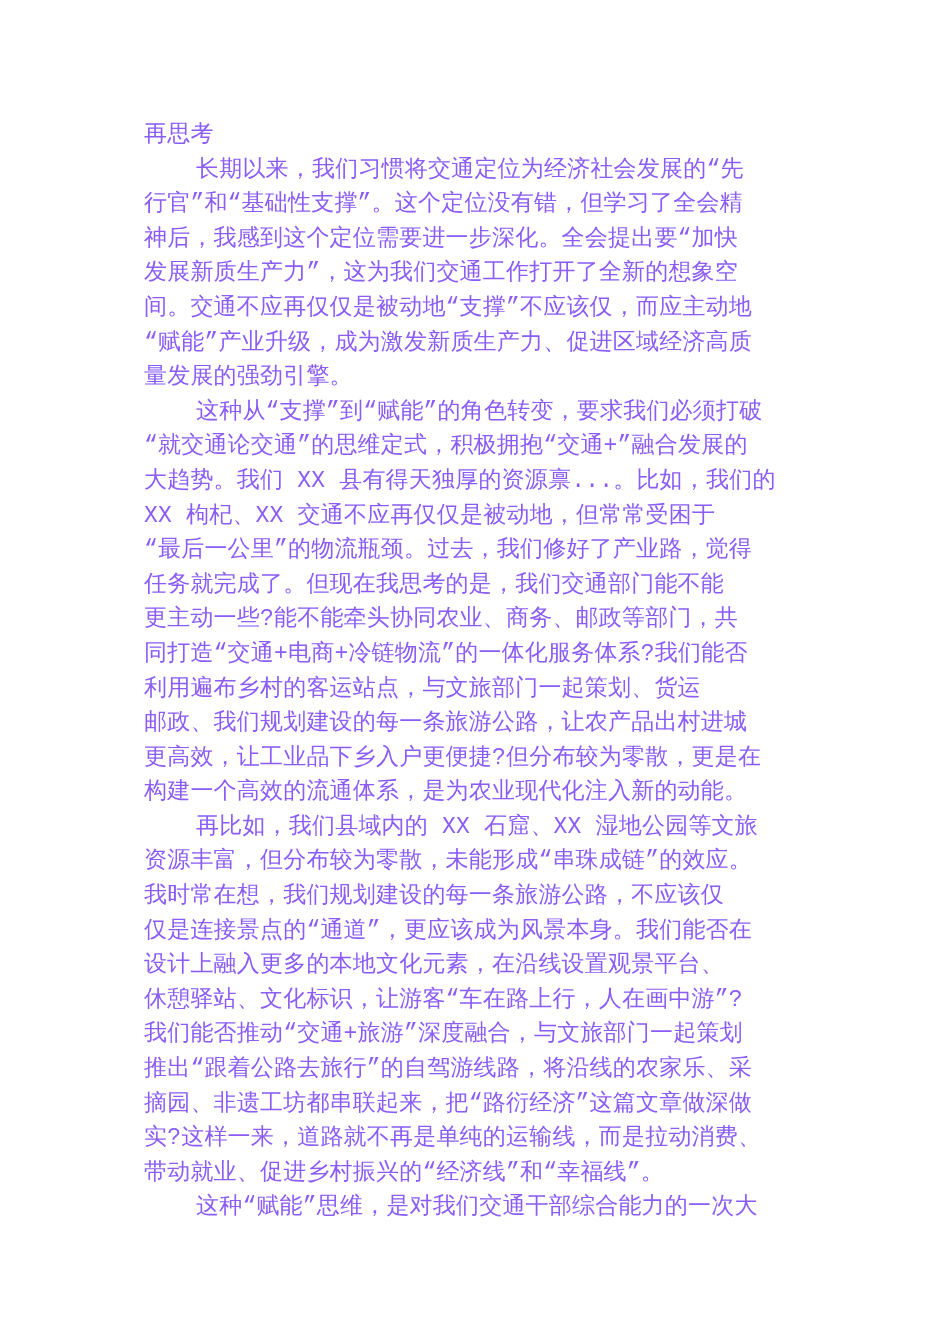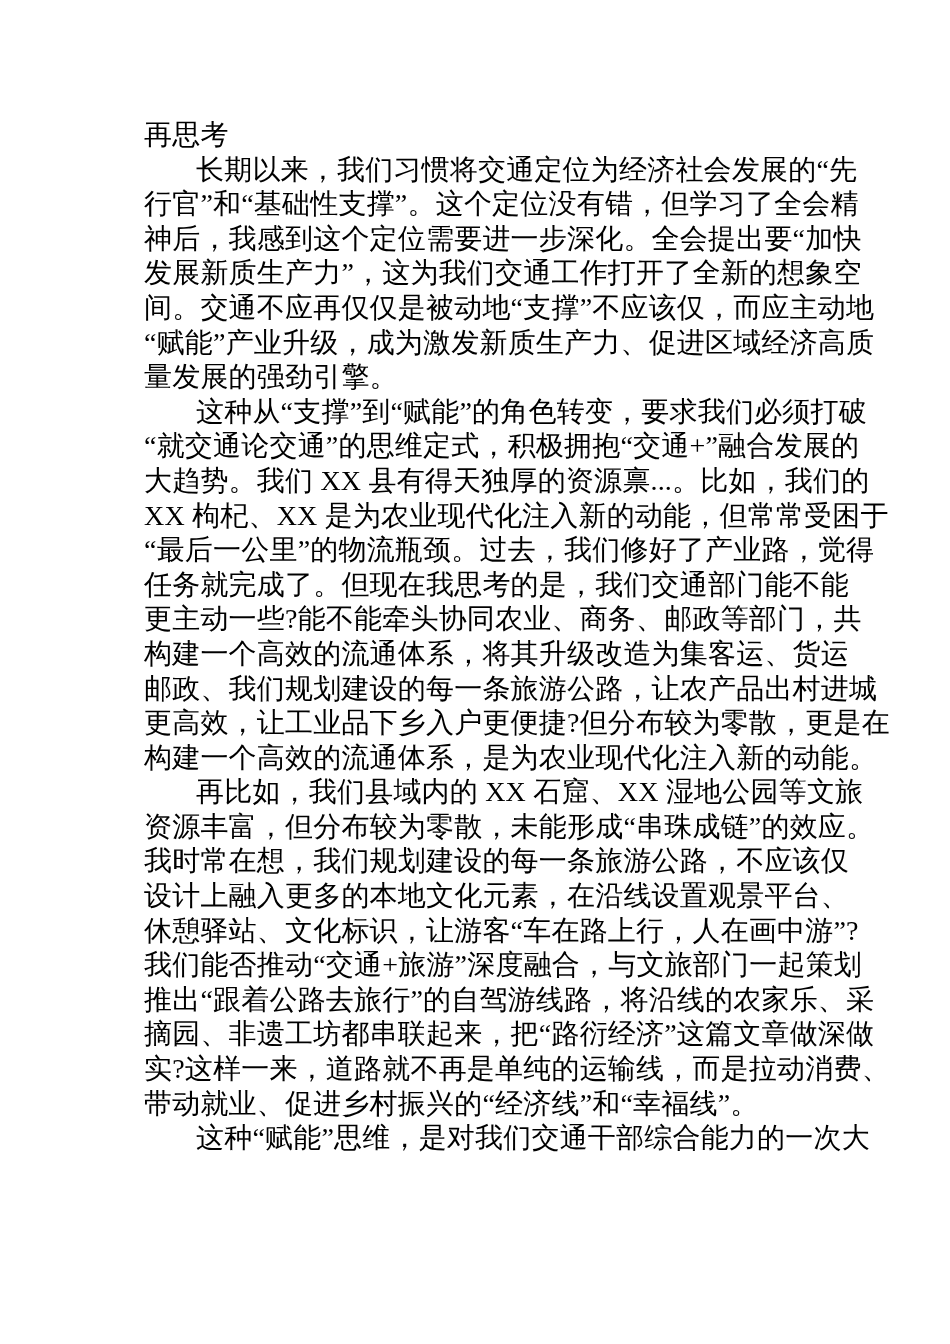--- a/index.html
+++ b/index.html
@@ -11,23 +11,23 @@
       width: 950px;
       height: 1344px;
       position: relative;
       overflow: hidden;
     }
     .page {
       position: absolute;
       left: 144px;
       top: 118px;
       width: 680px;
-      color: #000000;
-      font-family: Liberation Serif, serif;
-      font-size: 28px;
+      color: #8b5cf6;
+      font-family: Liberation Mono, monospace;
+      font-size: 23px;
       line-height: 34.6px;
       letter-spacing: 0.2px;
     }
     .line {
       display: block;
       white-space: nowrap;
       height: 34.6px;
     }
     .indent {
       padding-left: 52px;
@@ -46,34 +46,36 @@
     <span class="line">发展新质生产力”，这为我们交通工作打开了全新的想象空</span>
     <span class="line">间。交通不应再仅仅是被动地“支撑”不应该仅，而应主动地</span>
     <span class="line">“赋能”产业升级，成为激发新质生产力、促进区域经济高质</span>
     <span class="line">量发展的强劲引擎。</span>
   </div>
 
   <div>
     <span class="line indent">这种从“支撑”到“赋能”的角色转变，要求我们必须打破</span>
     <span class="line">“就交通论交通”的思维定式，积极拥抱“交通+”融合发展的</span>
     <span class="line">大趋势。我们 XX 县有得天独厚的资源禀...。比如，我们的</span>
-    <span class="line">XX 枸杞、XX 是为农业现代化注入新的动能，但常常受困于</span>
+    <span class="line">XX 枸杞、XX 交通不应再仅仅是被动地，但常常受困于</span>
     <span class="line">“最后一公里”的物流瓶颈。过去，我们修好了产业路，觉得</span>
     <span class="line">任务就完成了。但现在我思考的是，我们交通部门能不能</span>
     <span class="line">更主动一些?能不能牵头协同农业、商务、邮政等部门，共</span>
-    <span class="line">构建一个高效的流通体系，将其升级改造为集客运、货运</span>
+    <span class="line">同打造“交通+电商+冷链物流”的一体化服务体系?我们能否</span>
+    <span class="line">利用遍布乡村的客运站点，与文旅部门一起策划、货运</span>
     <span class="line">邮政、我们规划建设的每一条旅游公路，让农产品出村进城</span>
     <span class="line">更高效，让工业品下乡入户更便捷?但分布较为零散，更是在</span>
     <span class="line">构建一个高效的流通体系，是为农业现代化注入新的动能。</span>
   </div>
 
   <div>
     <span class="line indent">再比如，我们县域内的 XX 石窟、XX 湿地公园等文旅</span>
     <span class="line">资源丰富，但分布较为零散，未能形成“串珠成链”的效应。</span>
     <span class="line">我时常在想，我们规划建设的每一条旅游公路，不应该仅</span>
+    <span class="line">仅是连接景点的“通道”，更应该成为风景本身。我们能否在</span>
     <span class="line">设计上融入更多的本地文化元素，在沿线设置观景平台、</span>
     <span class="line">休憩驿站、文化标识，让游客“车在路上行，人在画中游”?</span>
     <span class="line">我们能否推动“交通+旅游”深度融合，与文旅部门一起策划</span>
     <span class="line">推出“跟着公路去旅行”的自驾游线路，将沿线的农家乐、采</span>
     <span class="line">摘园、非遗工坊都串联起来，把“路衍经济”这篇文章做深做</span>
     <span class="line">实?这样一来，道路就不再是单纯的运输线，而是拉动消费、</span>
     <span class="line">带动就业、促进乡村振兴的“经济线”和“幸福线”。</span>
   </div>
 
   <div>

